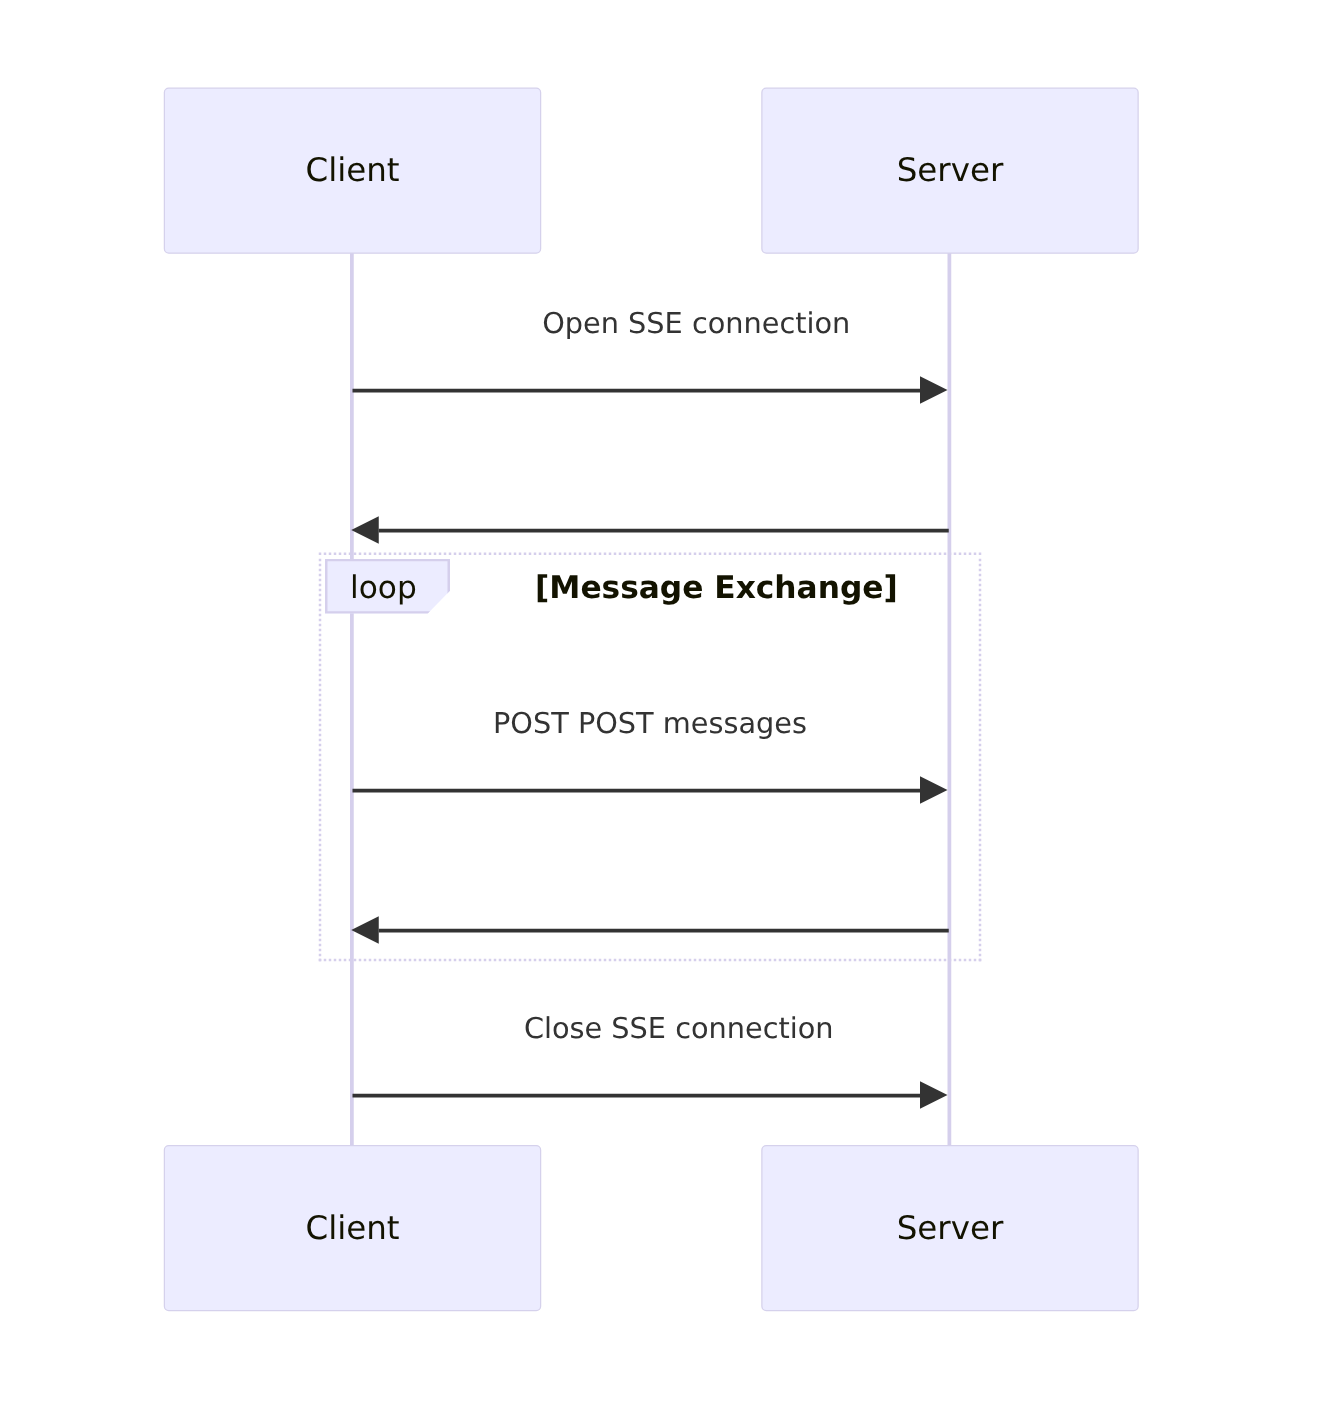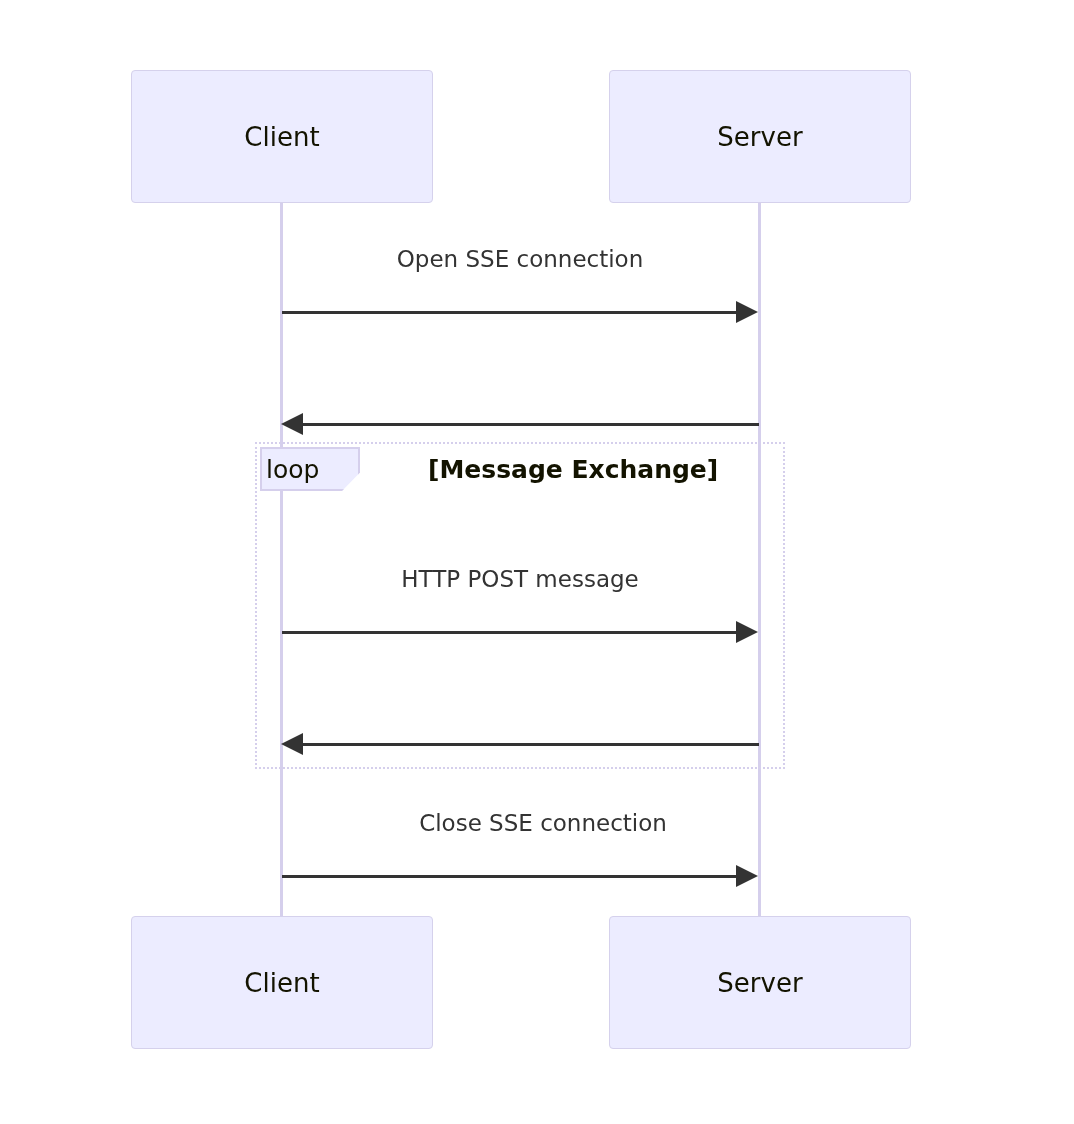--- a/index.html
+++ b/index.html
@@ -54,21 +54,21 @@
     z-index: 2;
   }
   .loop-tag {
     position: absolute;
     box-sizing: border-box;
     background: #ECECFF;
     border: 2px solid #D5CFEC;
     z-index: 5;
     display: flex;
     align-items: center;
-    padding-left: 4px;
+    padding-left: 18px;
     clip-path: polygon(0 0, 100% 0, 100% 58%, 82% 100%, 0 100%);
   }
   .loop-tag-label {
     font-size: 25px;
     color: #131300;
     line-height: 1;
   }
   .loop-title {
     position: absolute;
     font-size: 25px;
@@ -119,34 +119,34 @@
   <div class="lifeline" style="left:280px; top:202px; height:720px;"></div>
   <div class="lifeline" style="left:758px; top:202px; height:720px;"></div>
 
   <div class="participant-box" style="left:131px; top:70px; width:302px; height:133px;">
     <span class="participant-label">Client</span>
   </div>
   <div class="participant-box" style="left:609px; top:70px; width:302px; height:133px;">
     <span class="participant-label">Server</span>
   </div>
 
-  <div class="msg-label" style="left:281px; top:248px; width:478px;">Open SSE connection</div>
+  <div class="msg-label" style="left:281px; top:248px; width:478px;padding-left:37px;">Open SSE connection</div>
   <div class="msg-line" style="left:282px; top:311px; width:456px;"></div>
   <div class="arrowhead right" style="left:736px; top:301px;"></div>
 
   <div class="msg-line" style="left:303px; top:423px; width:456px;"></div>
   <div class="arrowhead left" style="left:281px; top:413px;"></div>
 
   <div class="loop-frame" style="left:255px; top:442px; width:530px; height:327px;"></div>
   <div class="loop-tag" style="left:260px; top:447px; width:100px; height:44px;">
     <span class="loop-tag-label">loop</span>
   </div>
   <div class="loop-title" style="left:428px; top:457px;">[Message Exchange]</div>
 
-  <div class="msg-label" style="left:281px; top:568px; width:478px;">HTTP POST message</div>
+  <div class="msg-label" style="left:281px; top:568px; width:478px;">POST POST messages</div>
   <div class="msg-line" style="left:282px; top:631px; width:456px;"></div>
   <div class="arrowhead right" style="left:736px; top:621px;"></div>
 
   <div class="msg-line" style="left:303px; top:743px; width:456px;"></div>
   <div class="arrowhead left" style="left:281px; top:733px;"></div>
 
   <div class="msg-label" style="left:281px; top:812px; width:478px;padding-left:23px;">Close SSE connection</div>
   <div class="msg-line" style="left:282px; top:875px; width:456px;"></div>
   <div class="arrowhead right" style="left:736px; top:865px;"></div>
 

